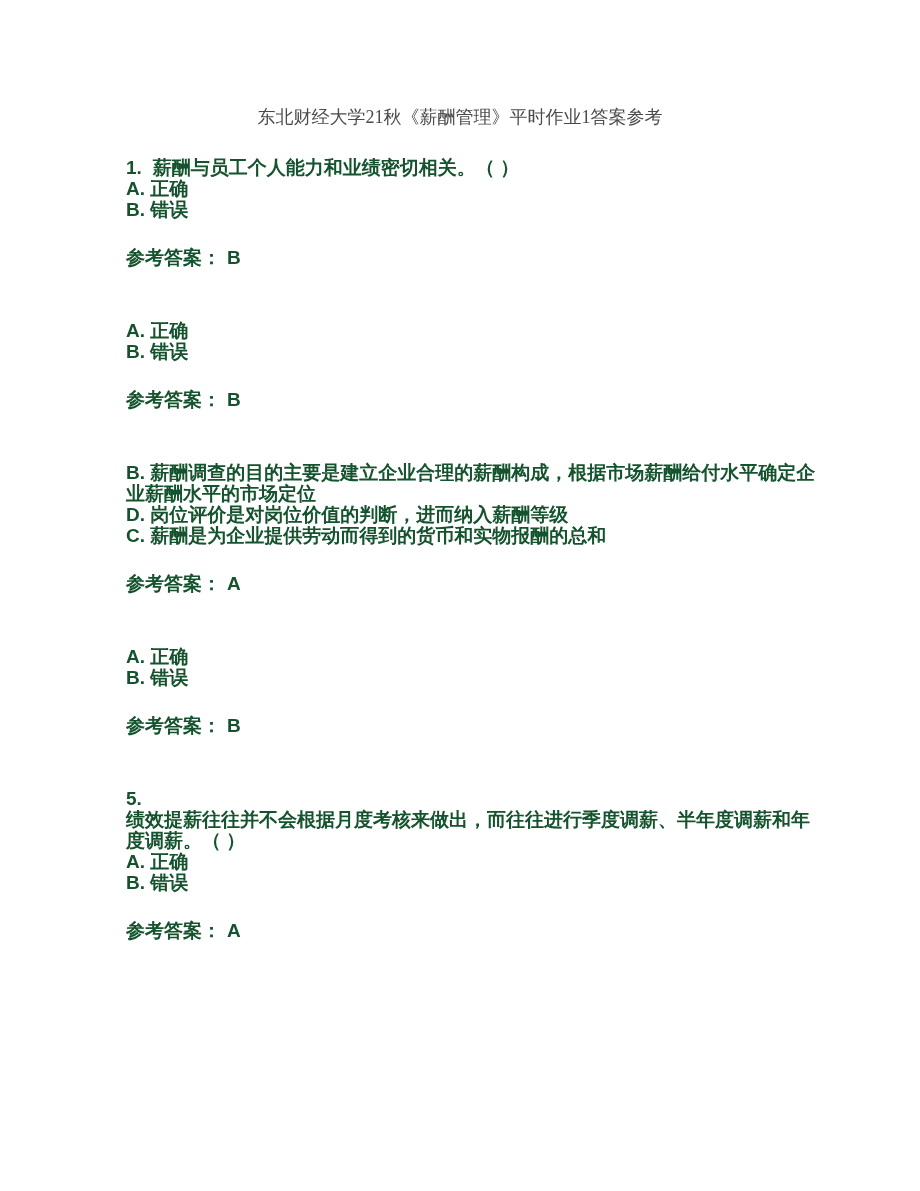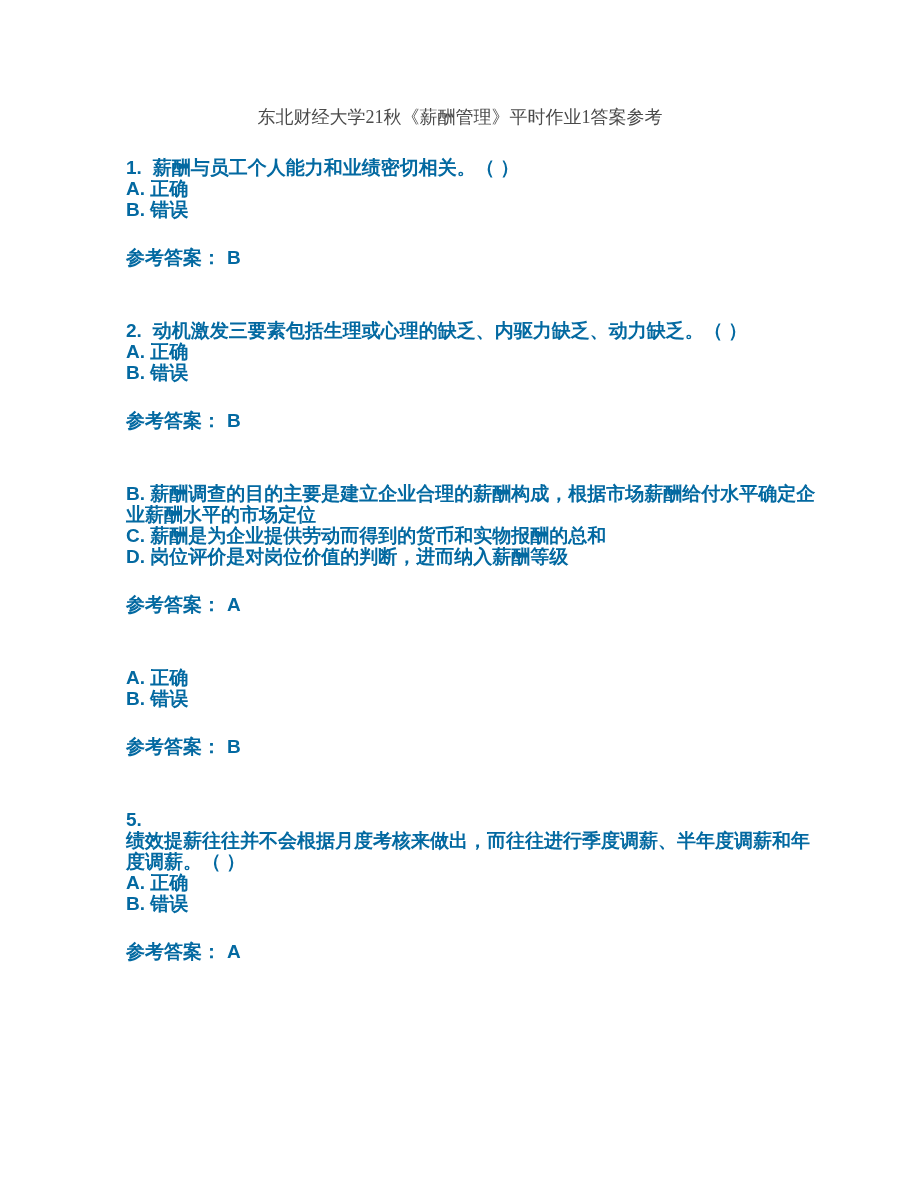--- a/index.html
+++ b/index.html
@@ -29,21 +29,21 @@
     color: #4a4a4a;
   }
   .content {
     position: absolute;
     left: 126px;
     top: 157px;
     width: 694px;
     font-size: 19px;
     line-height: 21px;
     font-weight: 700;
-    color: #0369a1;
+    color: #14532d;
   }
   .content p {
     margin: 0;
     padding: 0;
   }
   .question {
     margin: 0 0 52px 0;
   }
   .q-num-inline {
     display: inline-block;
@@ -66,30 +66,29 @@
   <div class="content">
 
     <section class="question">
       <p><span class="q-num-inline">1.</span><span>薪酬与员工个人能力和业绩密切相关。（ ）</span></p>
       <p>A. 正确</p>
       <p>B. 错误</p>
       <p class="answer-line"><span>参考答案：</span><span class="answer-value">B</span></p>
     </section>
 
     <section class="question">
-      <p><span class="q-num-inline">2.</span><span>动机激发三要素包括生理或心理的缺乏、内驱力缺乏、动力缺乏。（ ）</span></p>
       <p>A. 正确</p>
       <p>B. 错误</p>
       <p class="answer-line"><span>参考答案：</span><span class="answer-value">B</span></p>
     </section>
 
     <section class="question">
       <p>B. 薪酬调查的目的主要是建立企业合理的薪酬构成，根据市场薪酬给付水平确定企业薪酬水平的市场定位</p>
+      <p>D. 岗位评价是对岗位价值的判断，进而纳入薪酬等级</p>
       <p>C. 薪酬是为企业提供劳动而得到的货币和实物报酬的总和</p>
-      <p>D. 岗位评价是对岗位价值的判断，进而纳入薪酬等级</p>
       <p class="answer-line"><span>参考答案：</span><span class="answer-value">A</span></p>
     </section>
 
     <section class="question">
       <p>A. 正确</p>
       <p>B. 错误</p>
       <p class="answer-line"><span>参考答案：</span><span class="answer-value">B</span></p>
     </section>
 
     <section class="question">

